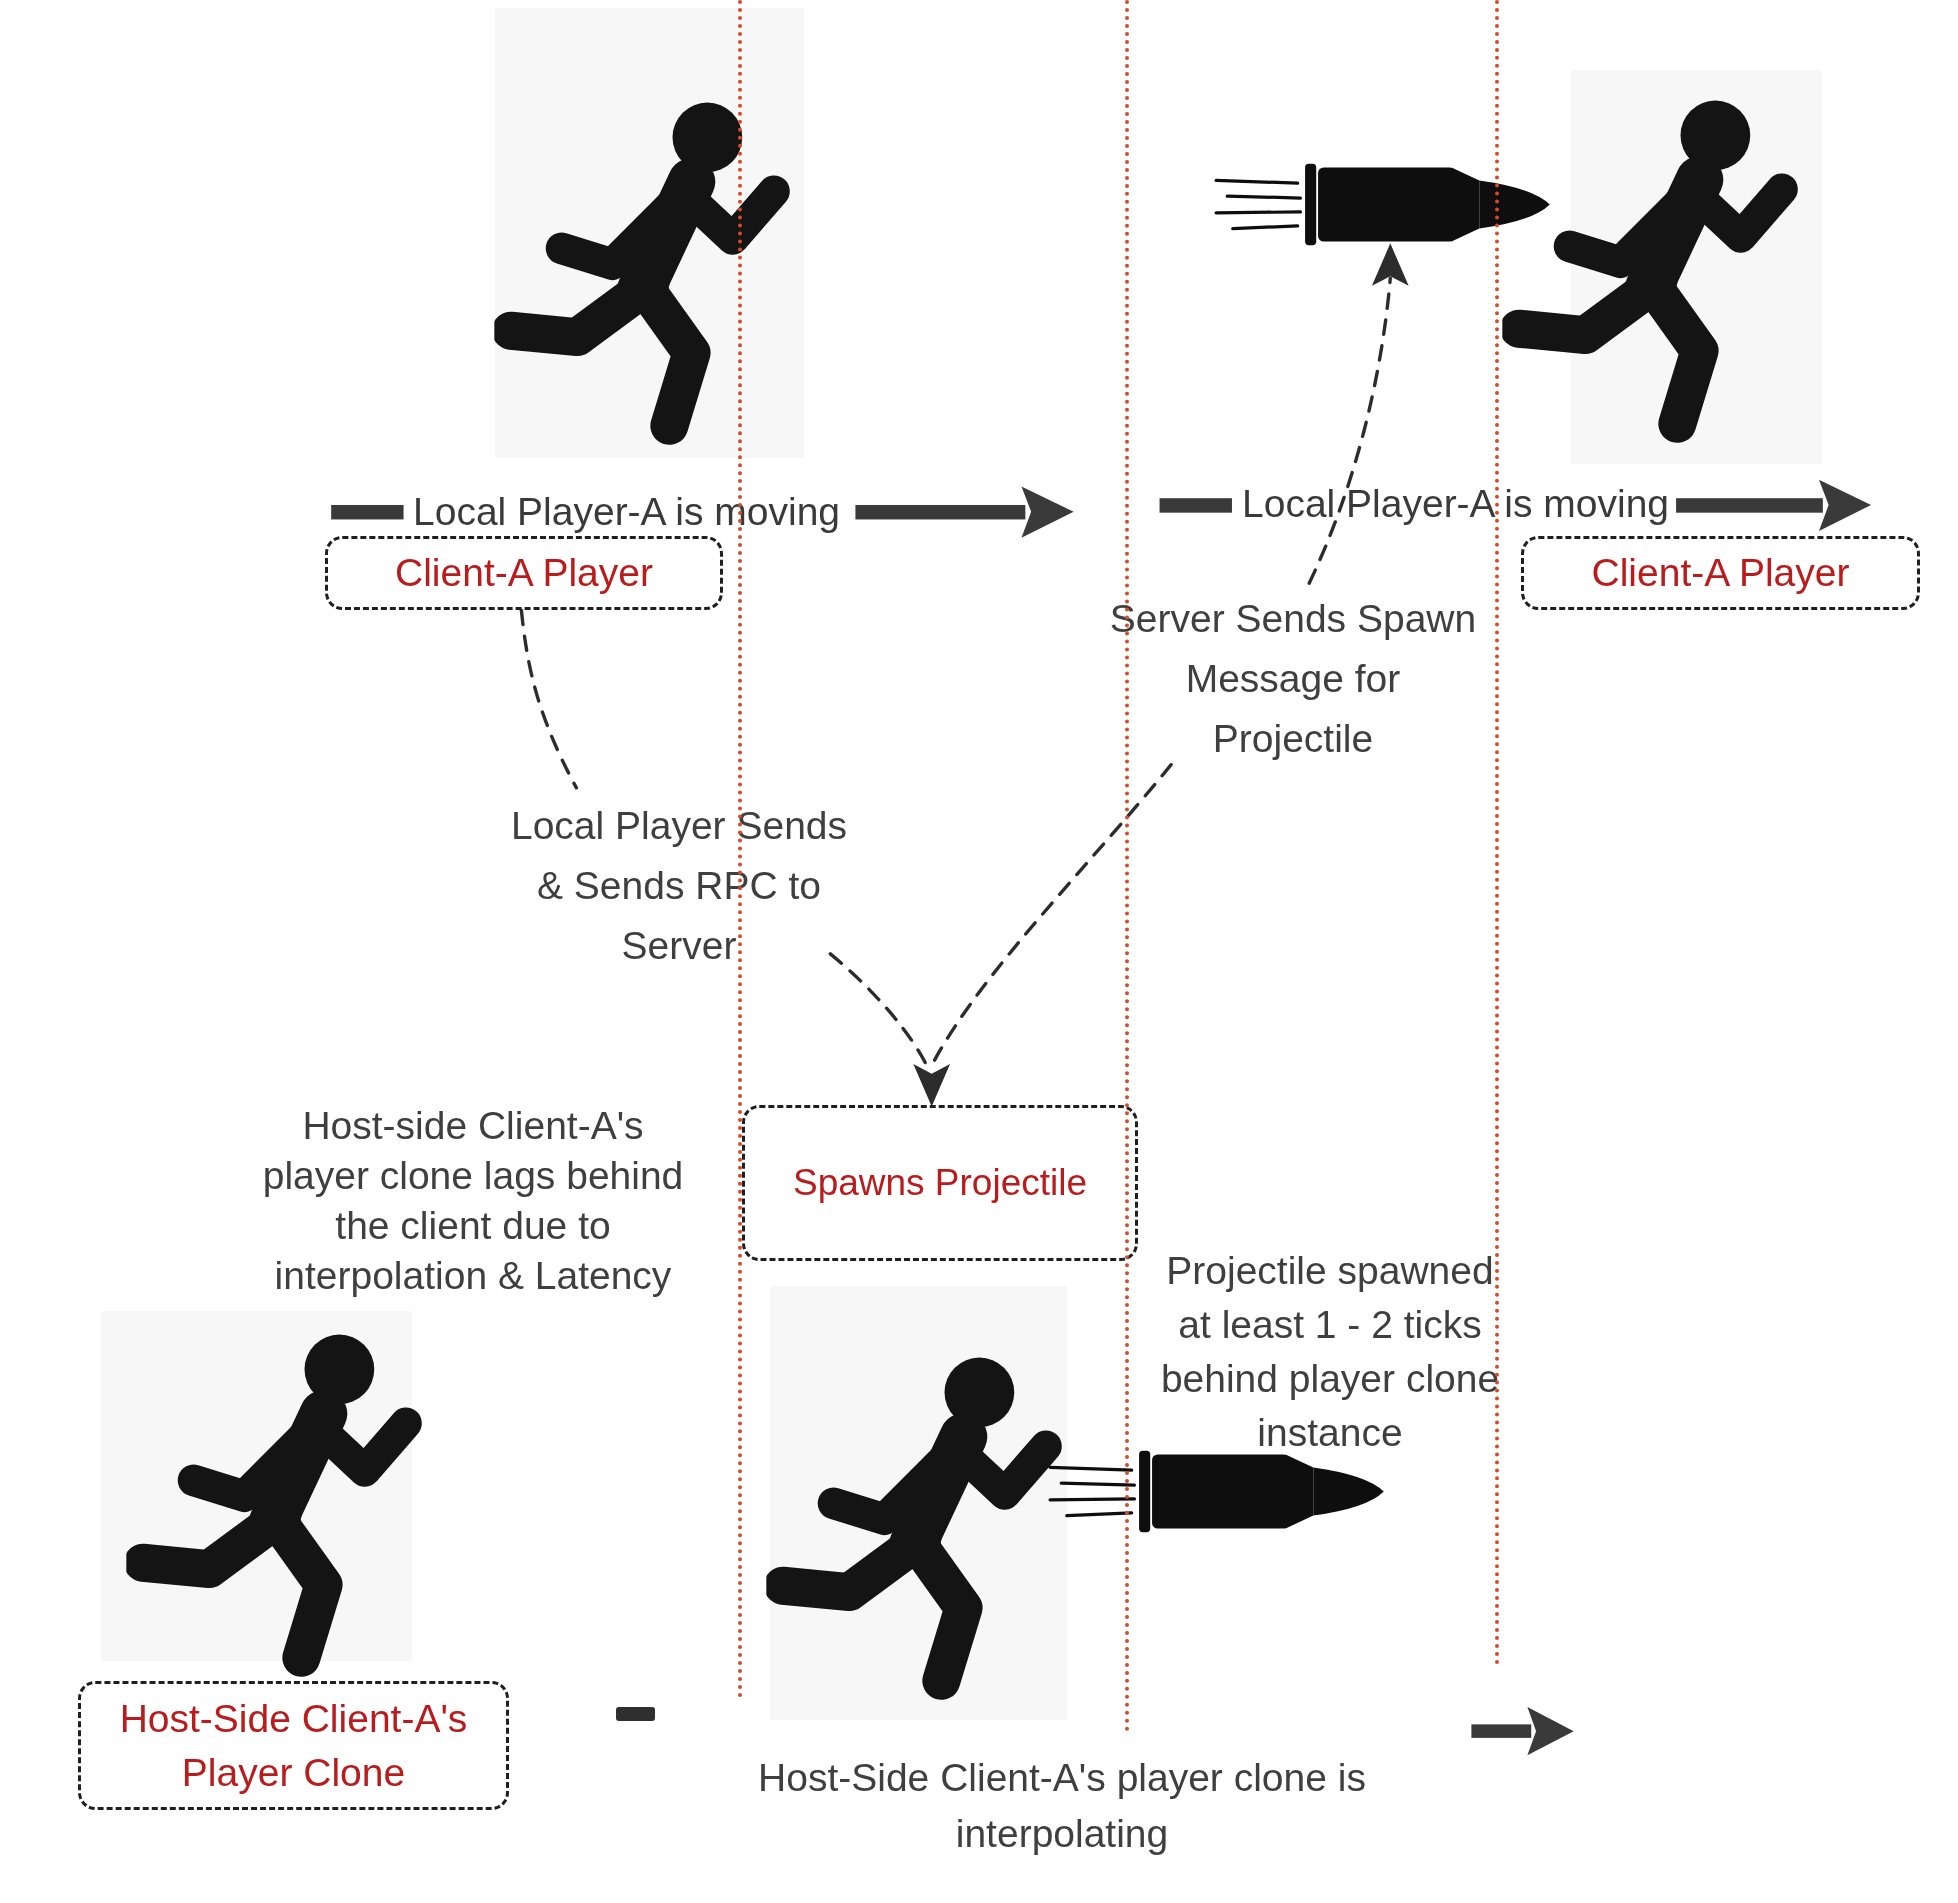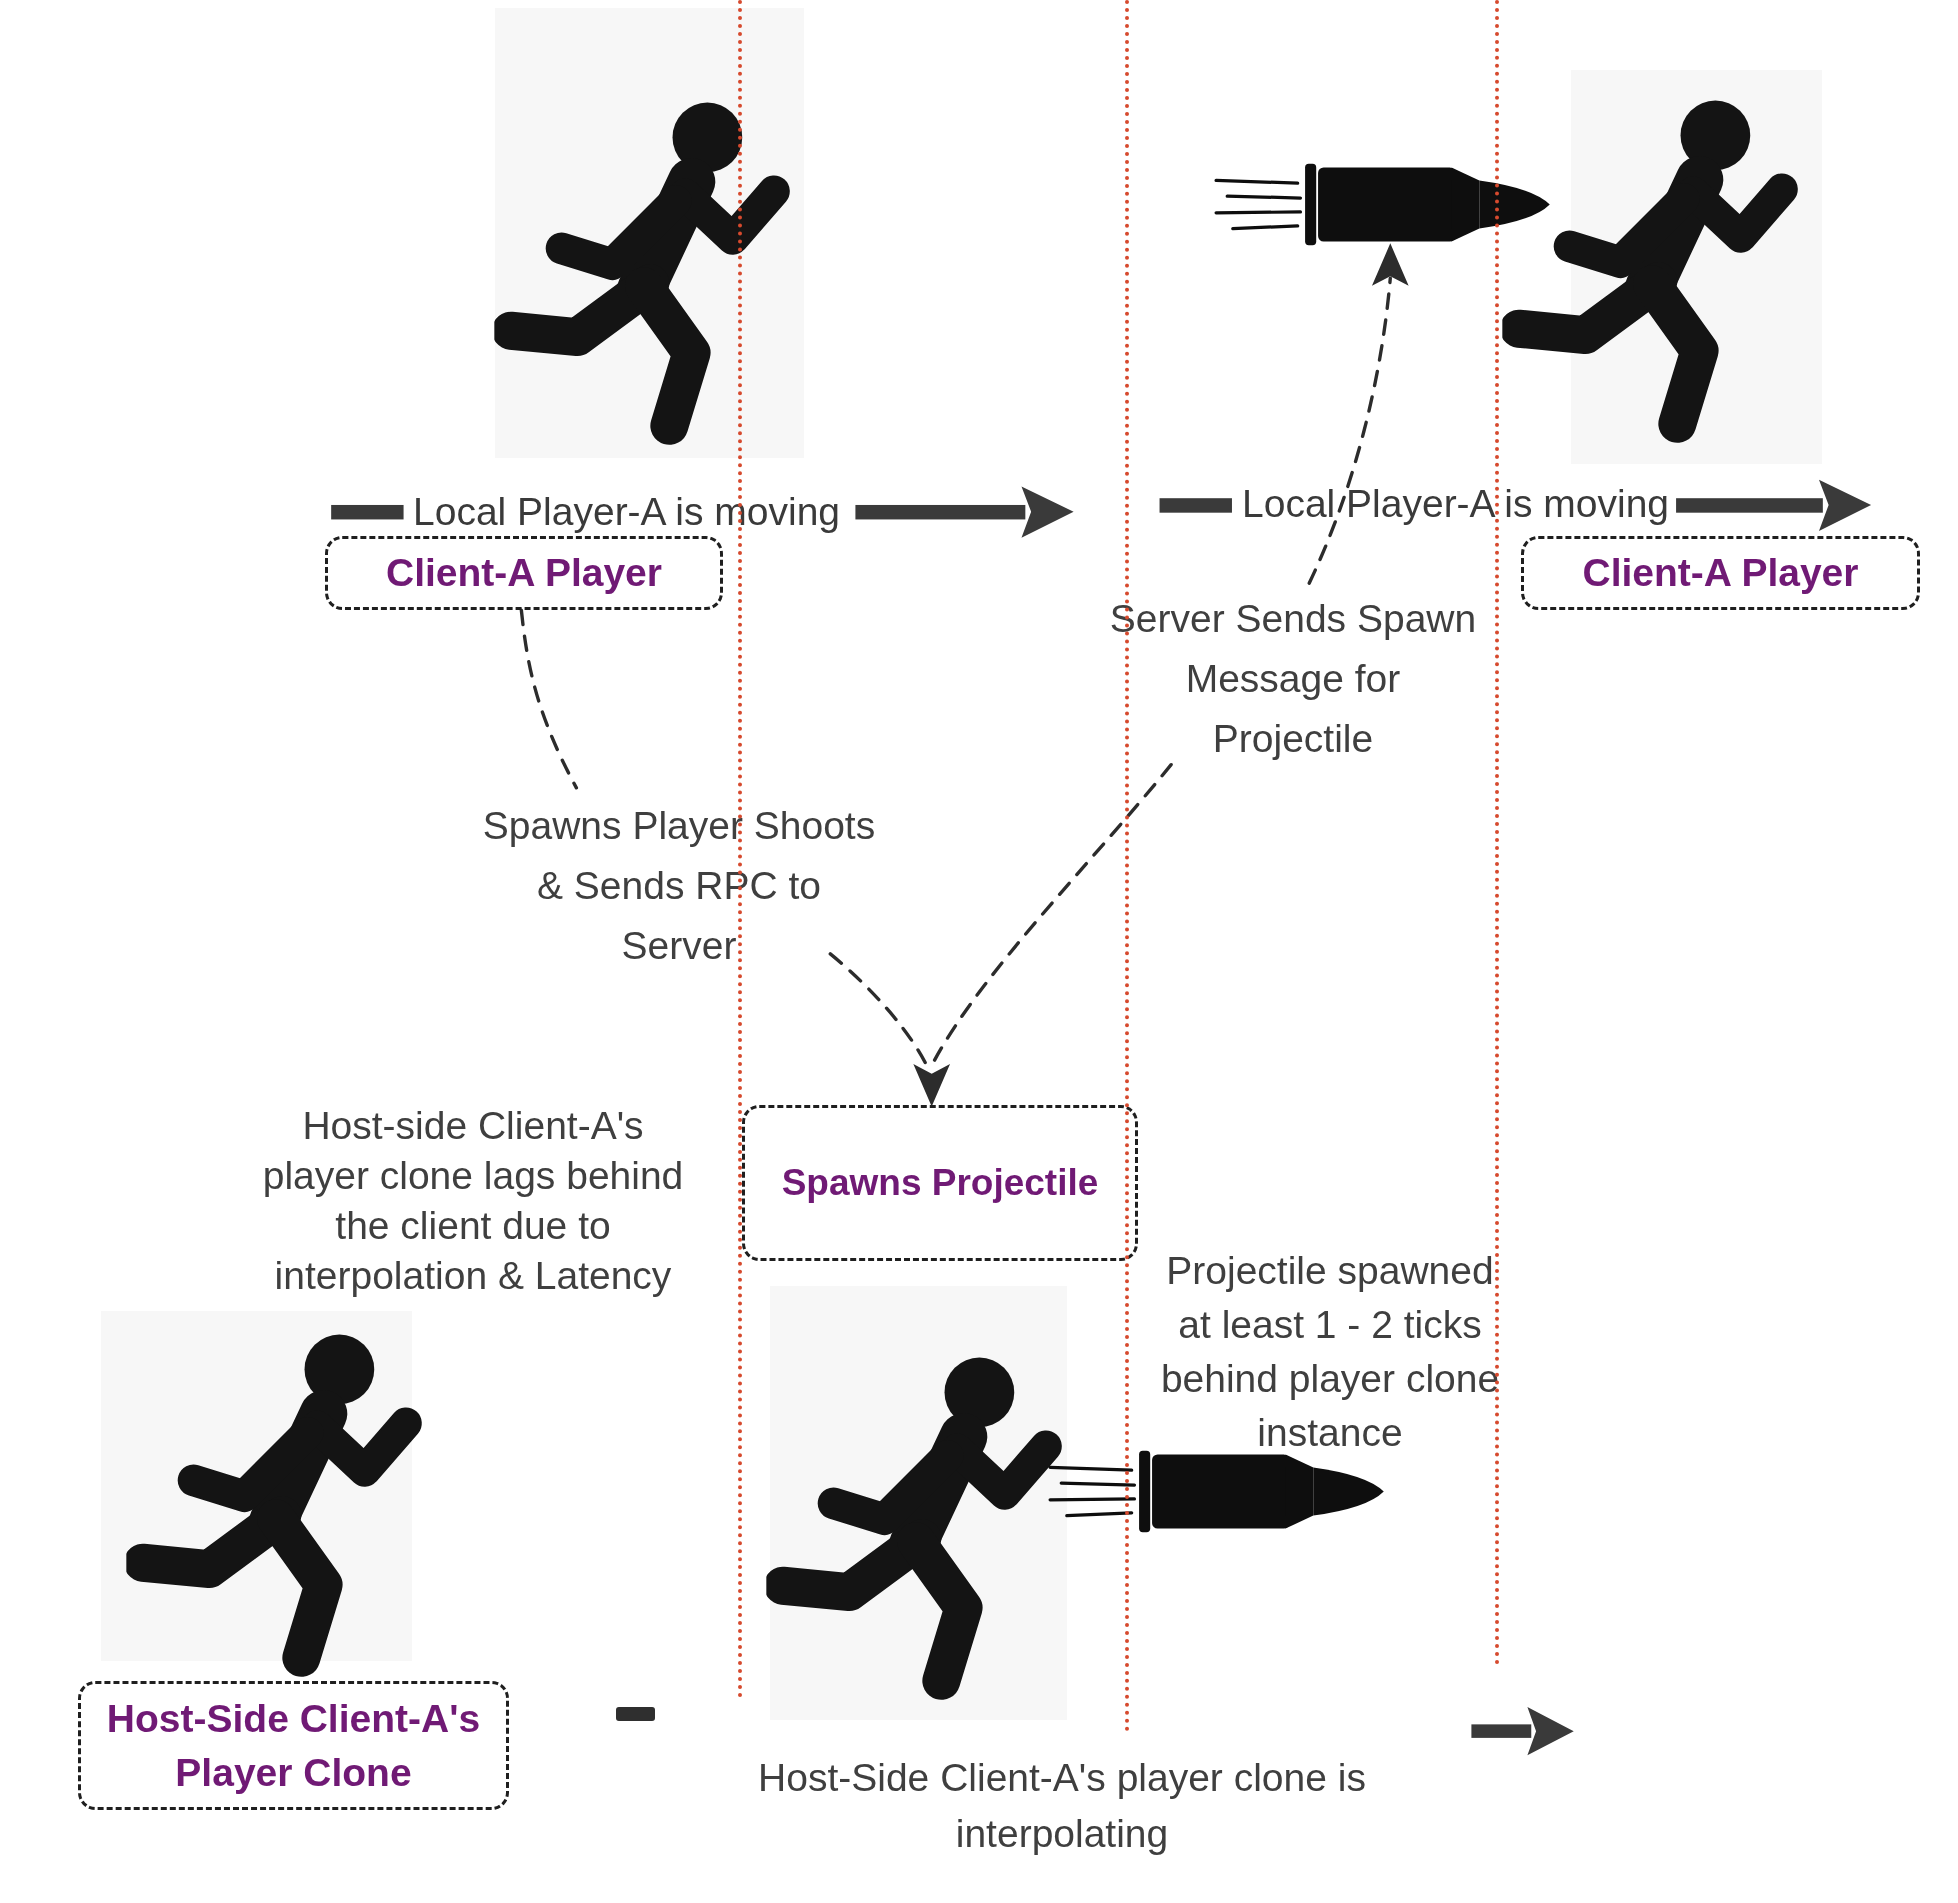--- a/index.html
+++ b/index.html
@@ -21,21 +21,21 @@
   .lh62 div{line-height:60px;}
   .lh58 div{line-height:56px;}
   .lh56 div{line-height:54px;}
   .lh52 div{line-height:50px;}
   .row-label{
     position:absolute;z-index:3;font-size:39px;line-height:46px;color:#3a3a3a;white-space:nowrap;
   }
   .dbox{
     position:absolute;z-index:3;border:3.4px dashed #1f1f1f;border-radius:17.4px;background:transparent;
     display:flex;flex-direction:column;align-items:center;justify-content:center;
-    font-size:39px;color:#701a75;text-align:center;font-weight:bold;
+    font-size:39px;color:#b91c1c;text-align:center;
   }
   .dbox div{line-height:54px;white-space:nowrap;}
   #overlay{position:absolute;left:0;top:0;z-index:2;}
   .minus-dash{position:absolute;z-index:3;background:#2f2f2f;border-radius:2.9px;}
 </style>
 </head>
 <body>
 
 <div id="canvas">
 
@@ -132,21 +132,21 @@
     <div>Client-A Player</div>
   </div>
 
   <div class="txt lh62" style="left:1245px;top:589px;margin-left:48px;">
     <div>Server Sends Spawn</div>
     <div>Message for</div>
     <div>Projectile</div>
   </div>
 
   <div class="txt lh62" style="left:679px;top:796px;">
-    <div>Spawns Player Shoots</div>
+    <div>Local Player Sends</div>
     <div>&amp; Sends RPC to</div>
     <div>Server</div>
   </div>
 
   <div class="txt lh52" style="left:473px;top:1101px;">
     <div>Host-side Client-A's</div>
     <div>player clone lags behind</div>
     <div>the client due to</div>
     <div>interpolation &amp; Latency</div>
   </div>

